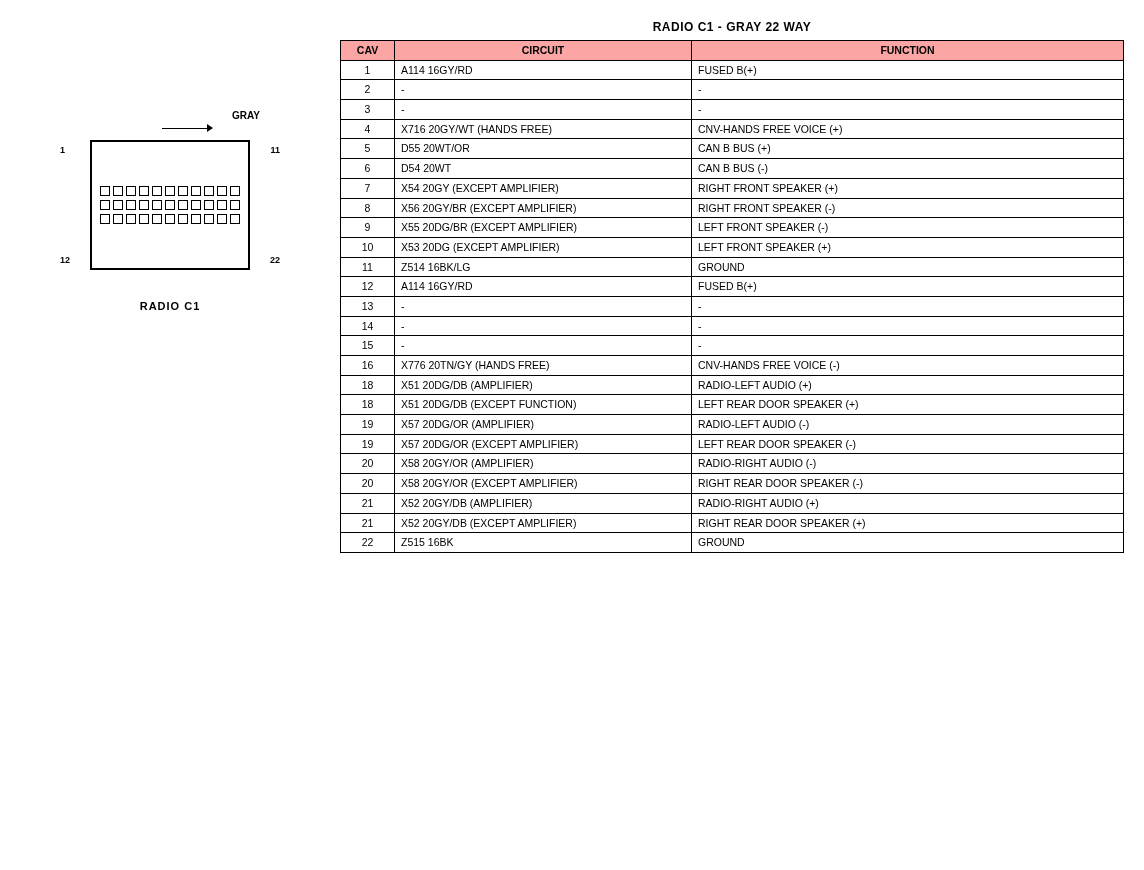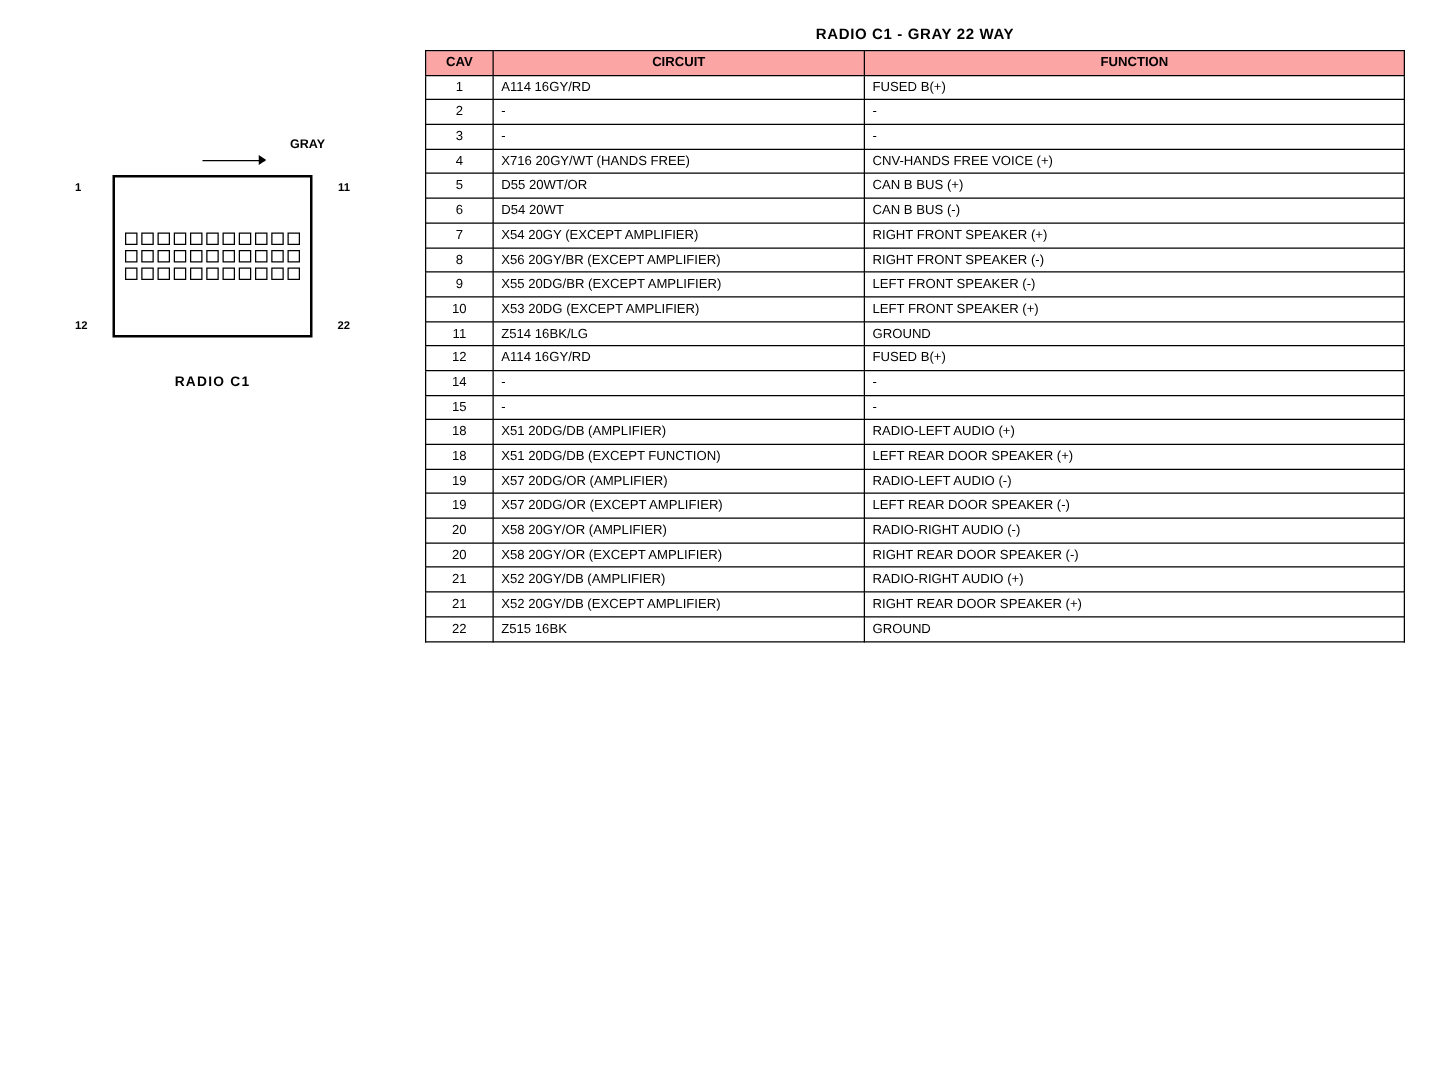--- a/index.html
+++ b/index.html
@@ -283,28 +283,38 @@
           <td>11</td>
           <td>Z514 16BK/LG</td>
           <td>GROUND</td>
         </tr>
         <tr>
           <td>12</td>
           <td>A114 16GY/RD</td>
           <td>FUSED B(+)</td>
         </tr>
         <tr>
+          <td>13</td>
+          <td>-</td>
+          <td>-</td>
+        </tr>
+        <tr>
           <td>14</td>
           <td>-</td>
           <td>-</td>
         </tr>
         <tr>
           <td>15</td>
           <td>-</td>
           <td>-</td>
+        </tr>
+        <tr>
+          <td>16</td>
+          <td>X776 20TN/GY (HANDS FREE)</td>
+          <td>CNV-HANDS FREE VOICE (-)</td>
         </tr>
         <tr>
           <td>18</td>
           <td>X51 20DG/DB (AMPLIFIER)</td>
           <td>RADIO-LEFT AUDIO (+)</td>
         </tr>
         <tr>
           <td>18</td>
           <td>X51 20DG/DB (EXCEPT FUNCTION)</td>
           <td>LEFT REAR DOOR SPEAKER (+)</td>

